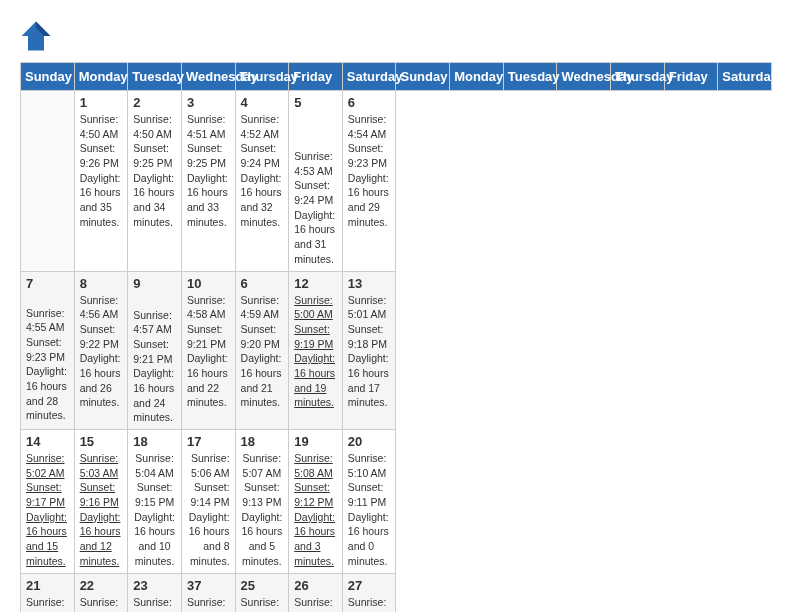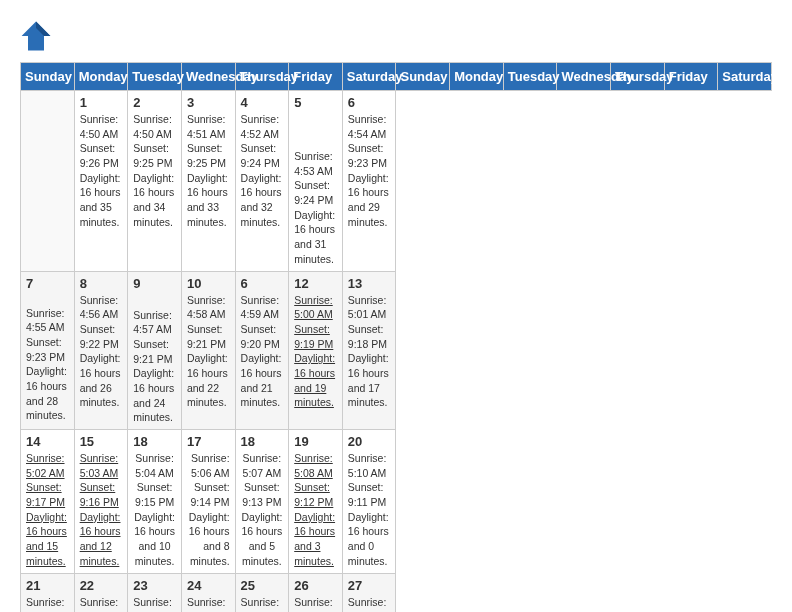--- a/index.html
+++ b/index.html
@@ -293,21 +293,21 @@
 and 55 minutes.</div>
         </td>
         <td>
           <span class="day-num">23</span>
           <div class="day-info" style="white-space: pre-line;">Sunrise: 5:14 AM
 Sunset: 9:07 PM
 Daylight: 15 hours
 and 53 minutes.</div>
         </td>
         <td>
-          <span class="day-num">24</span>
+          <span class="day-num">37</span>
           <div class="day-info" style="white-space: pre-line;">Sunrise: 5:15 AM
 Sunset: 9:05 PM
 Daylight: 15 hours
 and 50 minutes.</div>
         </td>
         <td>
           <span class="day-num">25</span>
           <div class="day-info" style="white-space: pre-line;">Sunrise: 5:16 AM
 Sunset: 9:04 PM
 Daylight: 15 hours

